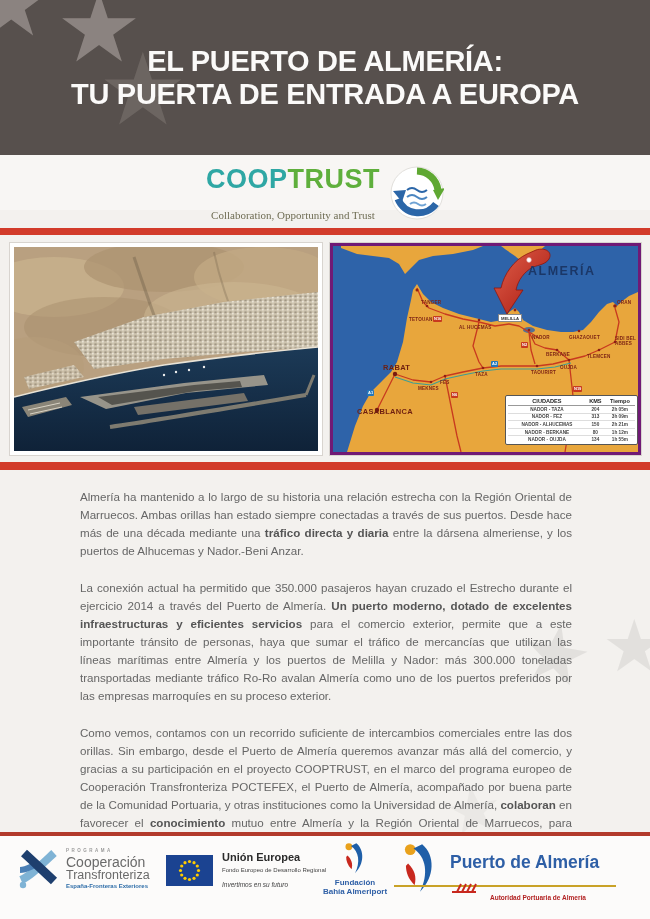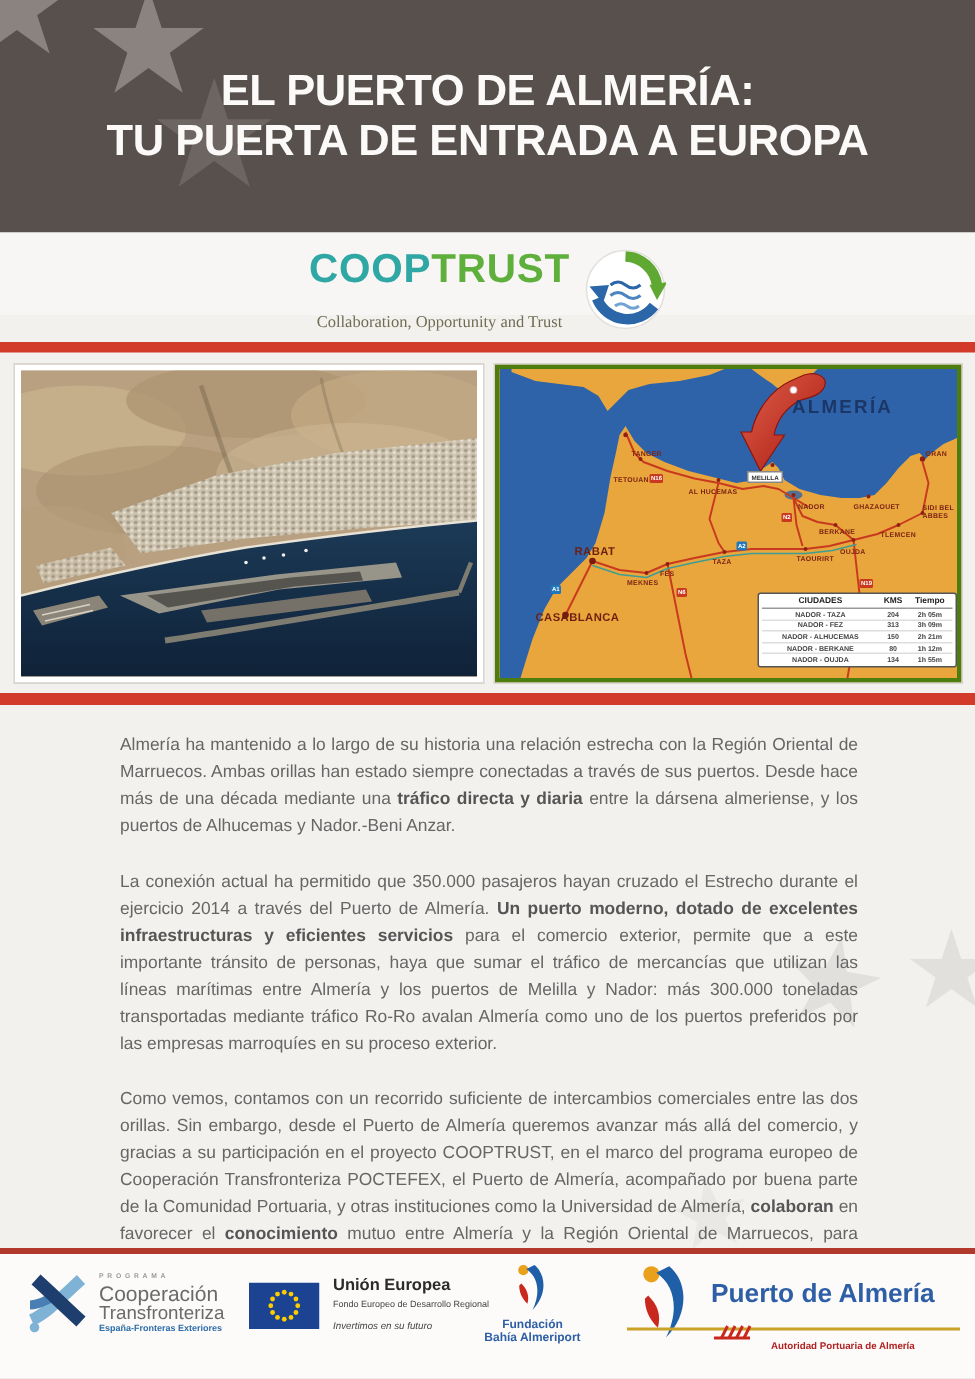--- a/index.html
+++ b/index.html
@@ -23,21 +23,21 @@
   #cooptrust .trust{color:#5FAF3C;}
   #cooptrust .tagline{font-family:"Liberation Serif",serif;font-size:11px;color:#6F6D54;margin-top:16px;}
   
   .stripe{position:absolute;left:0;width:650px;background:#D23B2A;}
   #stripe1{top:228px;height:7px;}
   #stripe2{top:462px;height:8px;}
   #stripe3{top:832px;height:4px;background:#B23A2C;}
   
   #photo{position:absolute;left:10px;top:243px;width:312px;height:212px;border:4px solid #fff;
     outline:1px solid #d8d4cf;background:#b9a080;}
-  #map{position:absolute;left:330px;top:243px;width:311px;height:212px;border:3px solid #4d7c0f;
+  #map{position:absolute;left:330px;top:243px;width:311px;height:212px;border:3px solid #701a75;
     outline:1px solid #d8d4cf;background:#E8A63C;overflow:hidden;}
   #map svg{position:absolute;left:0;top:0;}
   .city{position:absolute;font-size:4.6px;font-weight:bold;color:#7D2415;letter-spacing:.2px;line-height:5px;white-space:nowrap;}
   .city.big{font-size:7.5px;line-height:8px;letter-spacing:.3px;color:#6E1F10;}
   .city.wrap{white-space:normal;width:22px;text-align:left;}
   #almeria-label{position:absolute;left:195px;top:18px;font-size:12.5px;font-weight:bold;
     letter-spacing:1.5px;color:#1B3767;}
   #melilla-box{position:absolute;left:165px;top:68px;background:#fff;border:.5px solid #888;
     font-size:4.2px;font-weight:bold;color:#333;padding:.5px 2px;line-height:5px;}
   .roadlbl{position:absolute;background:#C8391F;color:#fff;font-size:4px;font-weight:bold;
@@ -65,21 +65,21 @@
   .coop1{font-size:14px;color:#6a6a6a;line-height:14px;}
   .coop2{font-size:12.5px;color:#6a6a6a;line-height:13px;}
   .coop3{font-size:6px;font-weight:bold;color:#2E6DA8;margin-top:1.5px;}
   #logo-eu{left:152px;top:16px;gap:9px;padding-left:14px;}
   #logo-eu .col{line-height:1;}
   .eu1{font-size:11px;font-weight:bold;color:#2b2b2b;}
   .eu2{font-size:6px;color:#444;margin-top:4px;}
   .eu3{font-size:6.5px;font-style:italic;color:#444;margin-top:9px;}
   #logo-fba{left:303px;top:6px;width:104px;flex-direction:column;justify-content:center;}
   .fba-txt{font-size:8px;font-weight:bold;color:#2E5FA6;text-align:center;line-height:9px;margin-top:2px;}
-  #logo-apa{left:418px;top:4px;width:224px;height:75px;display:block;}
+  #logo-apa{left:394px;top:4px;width:224px;height:75px;display:block;}
   #apa-title{position:absolute;left:56px;top:12px;font-size:17.5px;font-weight:bold;color:#2E5FA6;white-space:nowrap;}
   #apa-line{position:absolute;left:0px;top:45px;width:222px;height:2px;background:#C9A227;}
   #apa-comb{position:absolute;left:56px;top:41px;}
   #apa-sub{position:absolute;left:96px;top:54px;font-size:6.5px;font-weight:bold;color:#B22222;}
 </style>
 </head>
 <body>
 
 <div id="poster">
 

